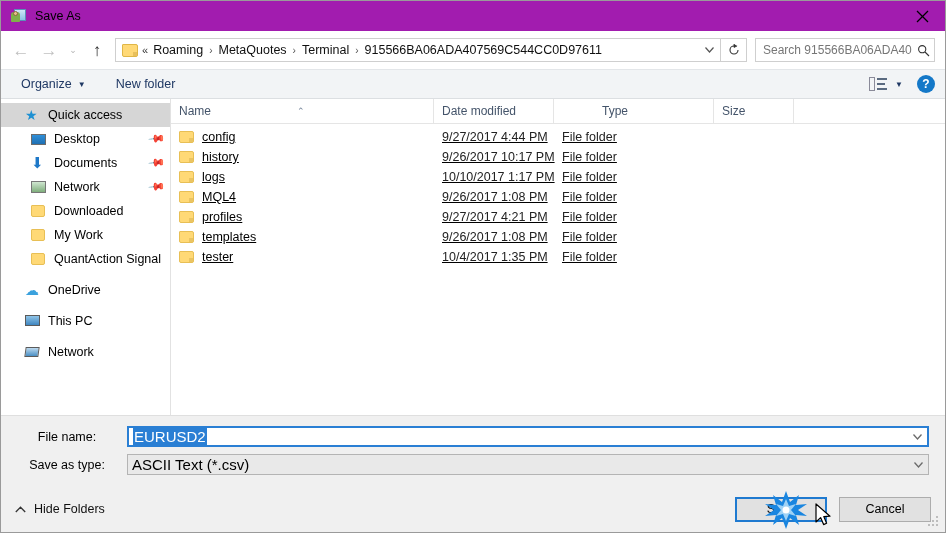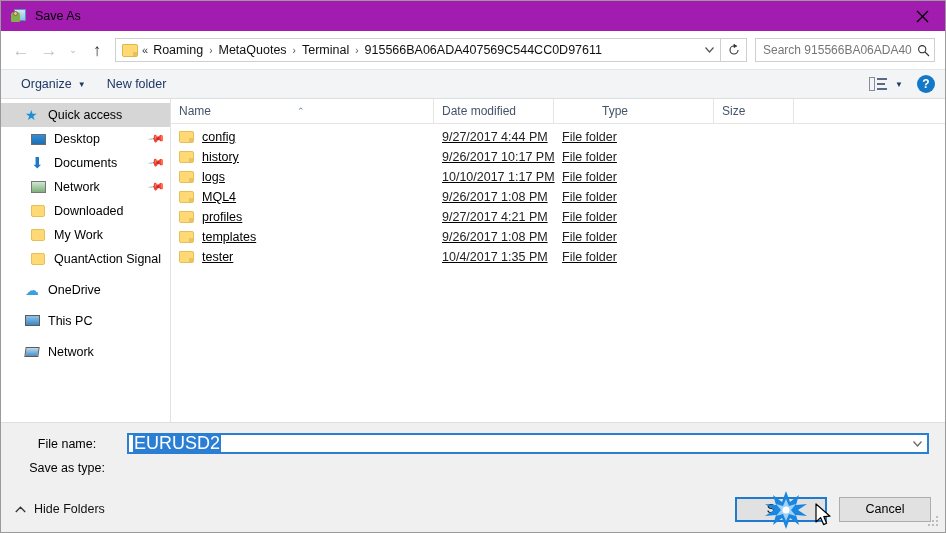--- a/index.html
+++ b/index.html
@@ -447,21 +447,21 @@
     display: flex;
     align-items: center;
     box-sizing: border-box;
     background: #ffffff;
   }
   .combo.focused { border: 2px solid #2a7fd4; }
   .combo.plain { border: 1px solid #b4b4b4; background: #e9e9e9; }
   .combo .val {
     flex: 1;
     padding-left: 4px;
-    font-size: 18px;
+    font-size: 15px;
     color: #000;
     overflow: hidden;
     white-space: nowrap;
   }
   .combo .val .sel {
     background: #2a7fd4;
     color: #ffffff;
     padding: 1px 1px;
   }
   .combo .drop {
@@ -615,21 +615,21 @@
           </svg>
       </div>
     </div>
   </div>
 
   <div class="toolbar">
     <div class="tb-item">
       <span>Organize</span>
       <span class="caret">▼</span>
     </div>
-    <div class="tb-item" style="margin-left:9px">
+    <div class="tb-item" style="margin-left:18px">
       <span>New folder</span>
     </div>
     <div class="tb-spacer"></div>
     <div class="view-icon">
       <span class="box"></span>
       <span class="ln l1"></span>
       <span class="ln l2"></span>
       <span class="ln l3"></span>
     </div>
     <span class="view-caret">▼</span>
@@ -790,20 +790,28 @@
         <div class="val"><span class="sel">EURUSD2</span></div>
         <div class="drop">
           <svg width="9" height="6" viewBox="0 0 9 6">
               <polyline points="0.5,0.5 4.5,5 8.5,0.5" fill="none" stroke="#6b6b6b" stroke-width="1.3"></polyline>
             </svg>
         </div>
       </div>
     </div>
     <div class="frm-row">
       <div class="frm-label">Save as type:</div>
+      <div class="combo plain">
+        <div class="val">ASCII Text (*.csv)</div>
+        <div class="drop">
+          <svg width="9" height="6" viewBox="0 0 9 6">
+              <polyline points="0.5,0.5 4.5,5 8.5,0.5" fill="none" stroke="#6b6b6b" stroke-width="1.3"></polyline>
+            </svg>
+        </div>
+      </div>
     </div>
   </div>
 
   <div class="footer">
     <div class="hide-folders">
       <span class="cv">
         <svg width="11" height="7" viewBox="0 0 11 7">
             <polyline points="0.8,6 5.5,1.2 10.2,6" fill="none" stroke="#333" stroke-width="1.3"></polyline>
           </svg>
       </span>

